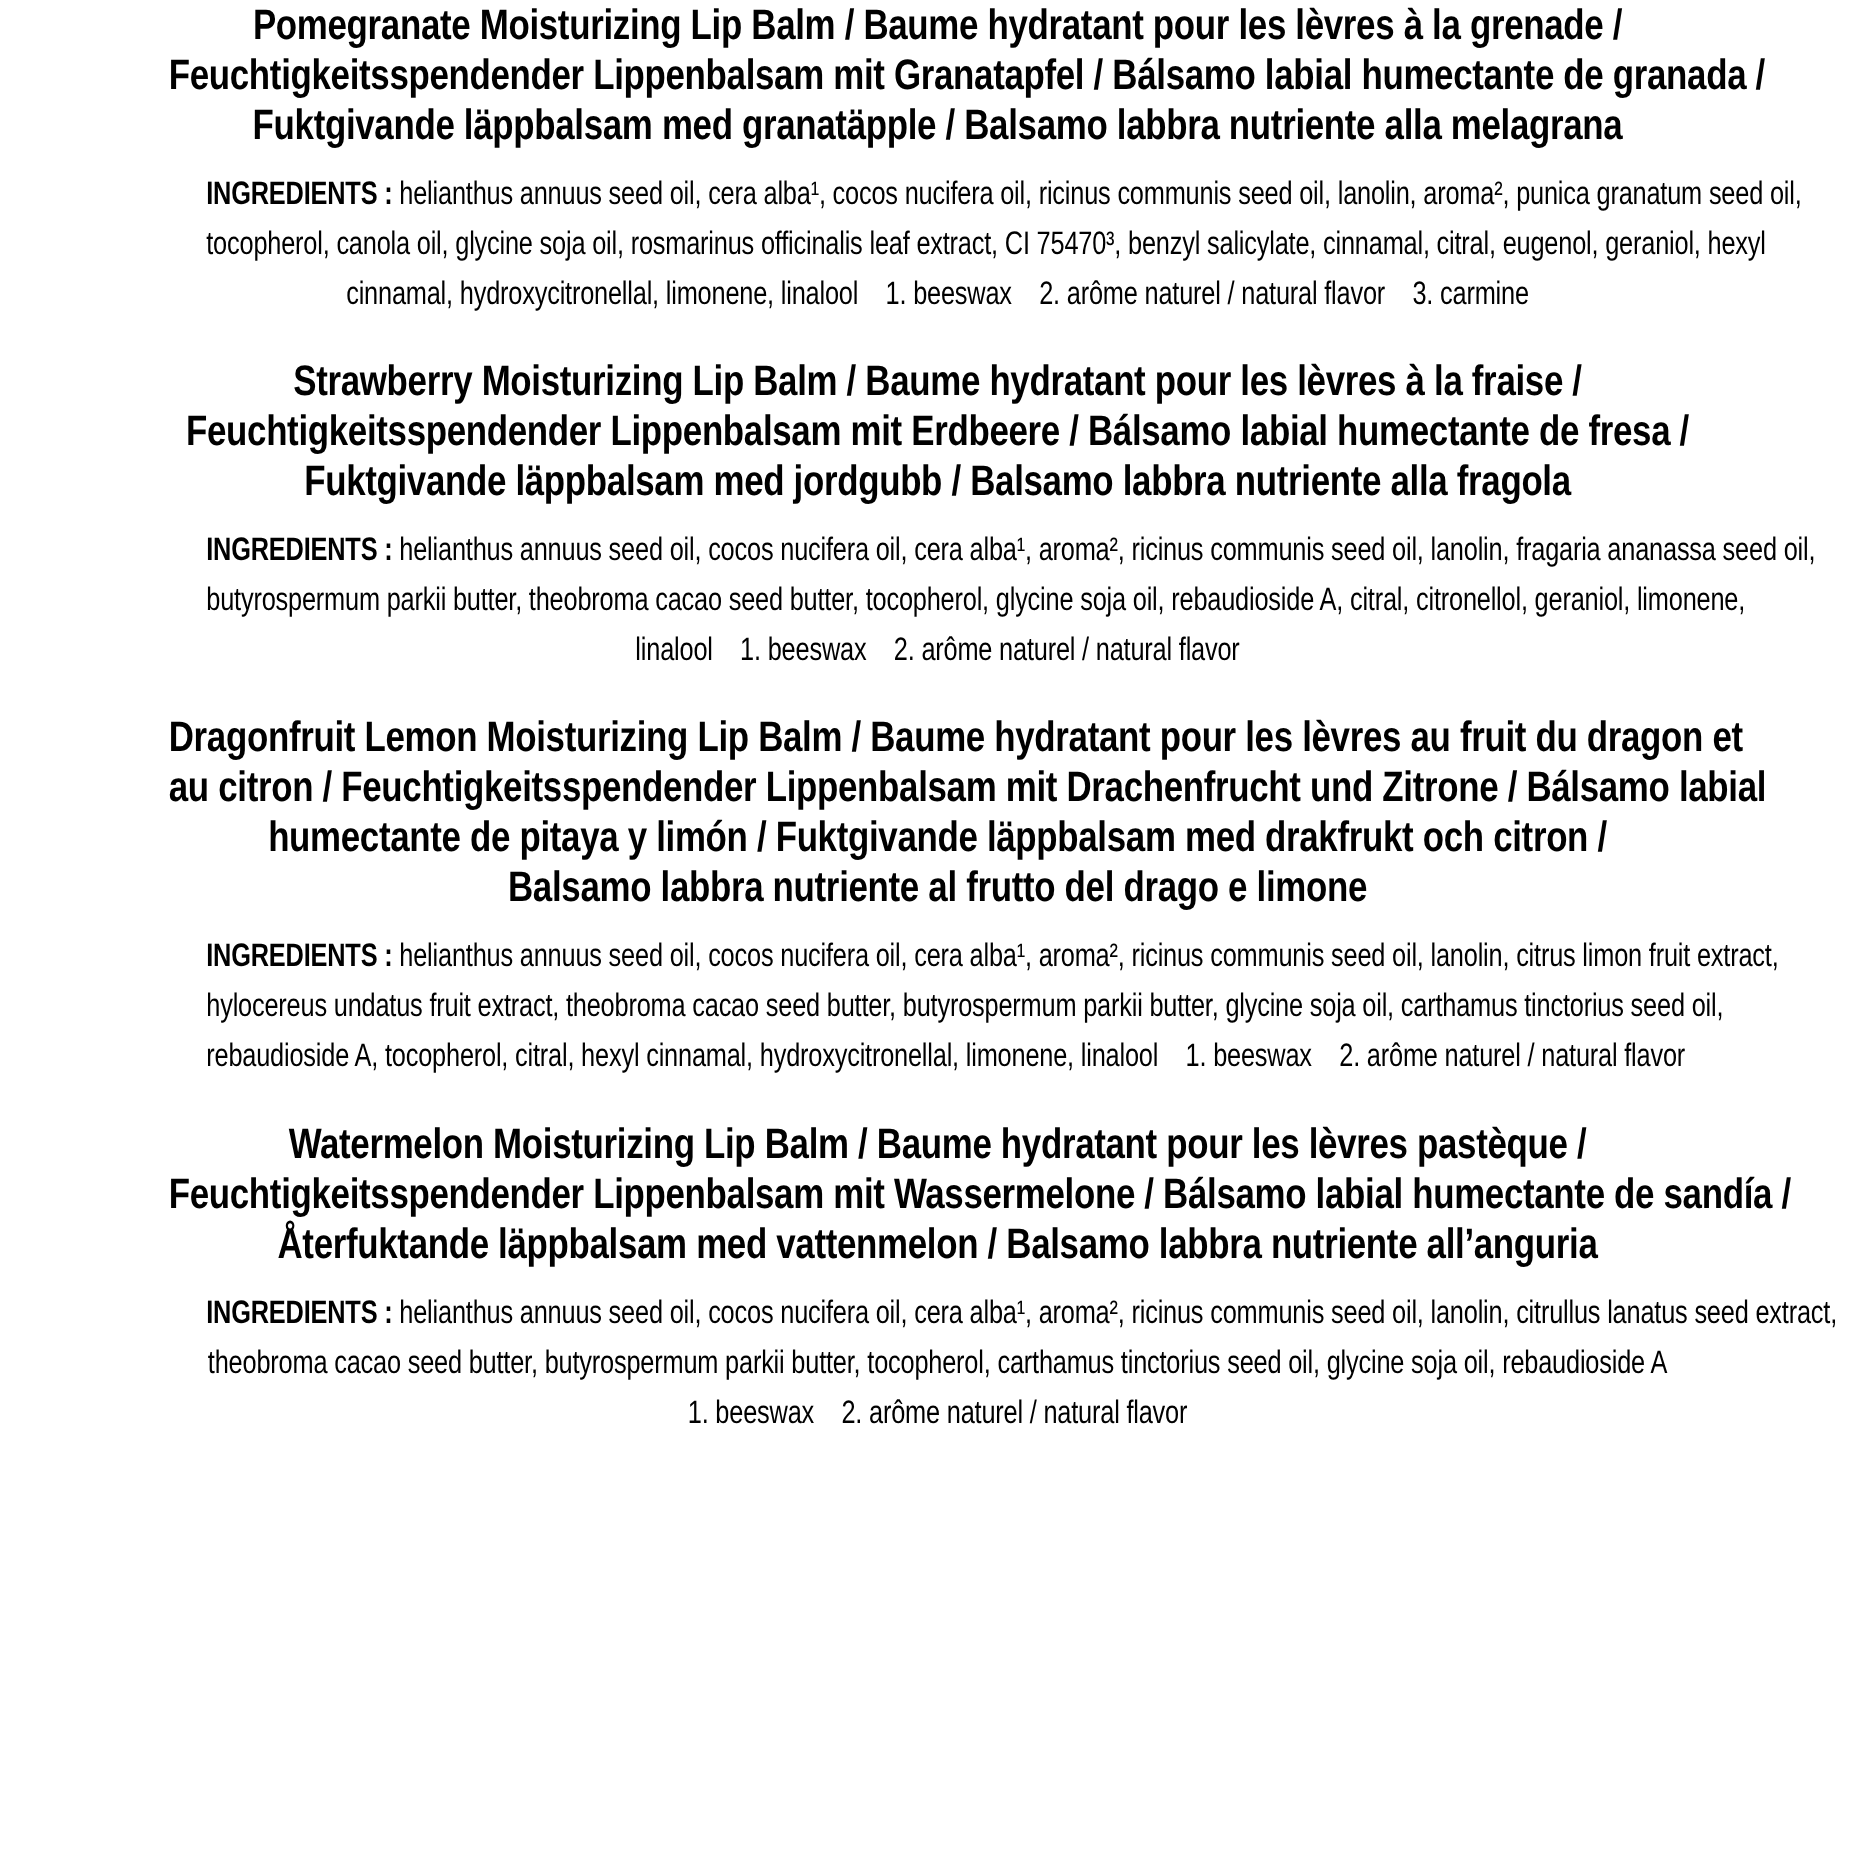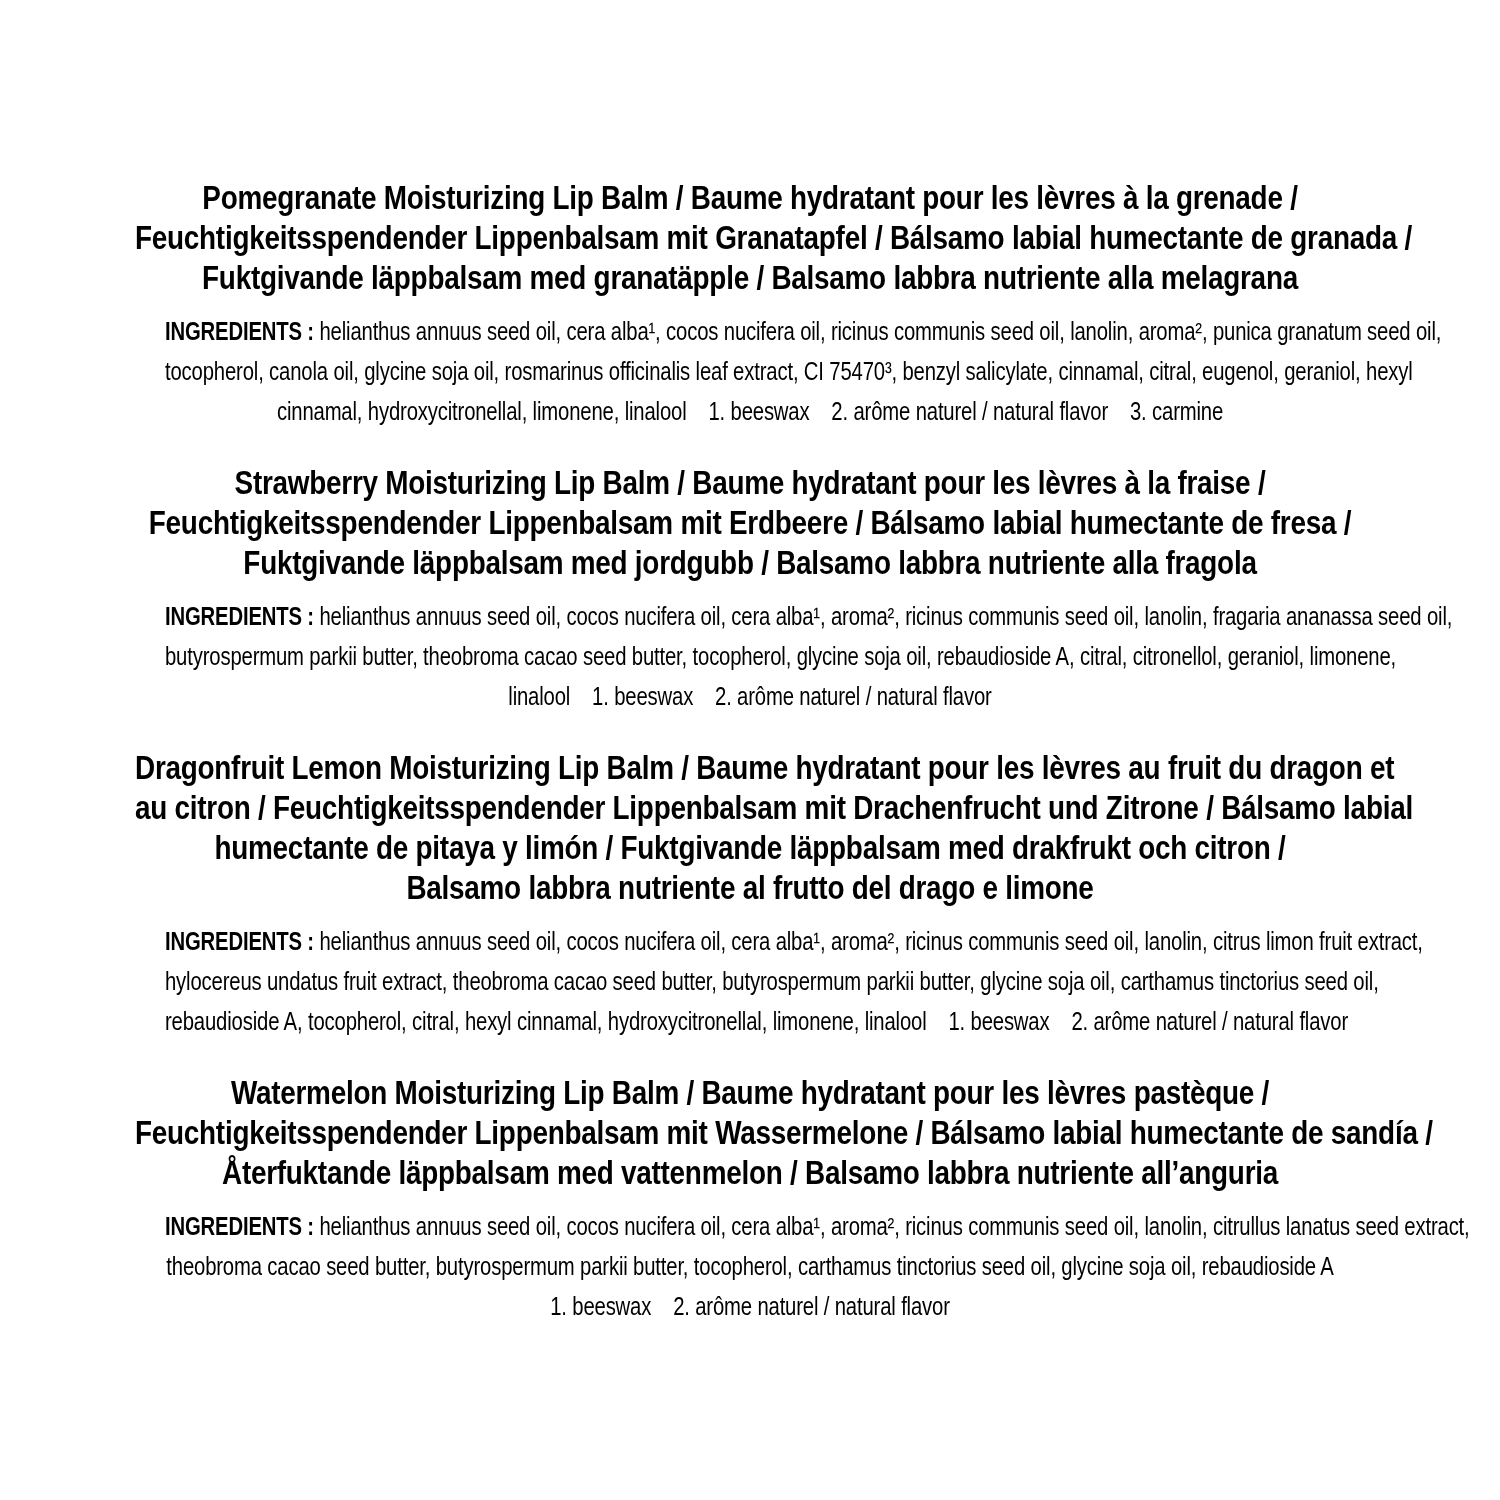--- a/index.html
+++ b/index.html
@@ -7,21 +7,20 @@
     width: 1500px; height: 1500px;
     background: #ffffff;
     overflow: hidden;
   }
   body {
     font-family: "Liberation Sans", "DejaVu Sans", sans-serif;
     color: #000000;
   }
   .sheet {
     width: 1500px; height: 1244px;
-    padding-top: 177px;
     border-radius: 20px;
   }
   .product { margin-bottom: 31px; }
   .title { margin-bottom: 14px; }
   .tline, .iline {
     display: block;
     width: 100%;
     text-align: center;
     white-space: nowrap;
   }

